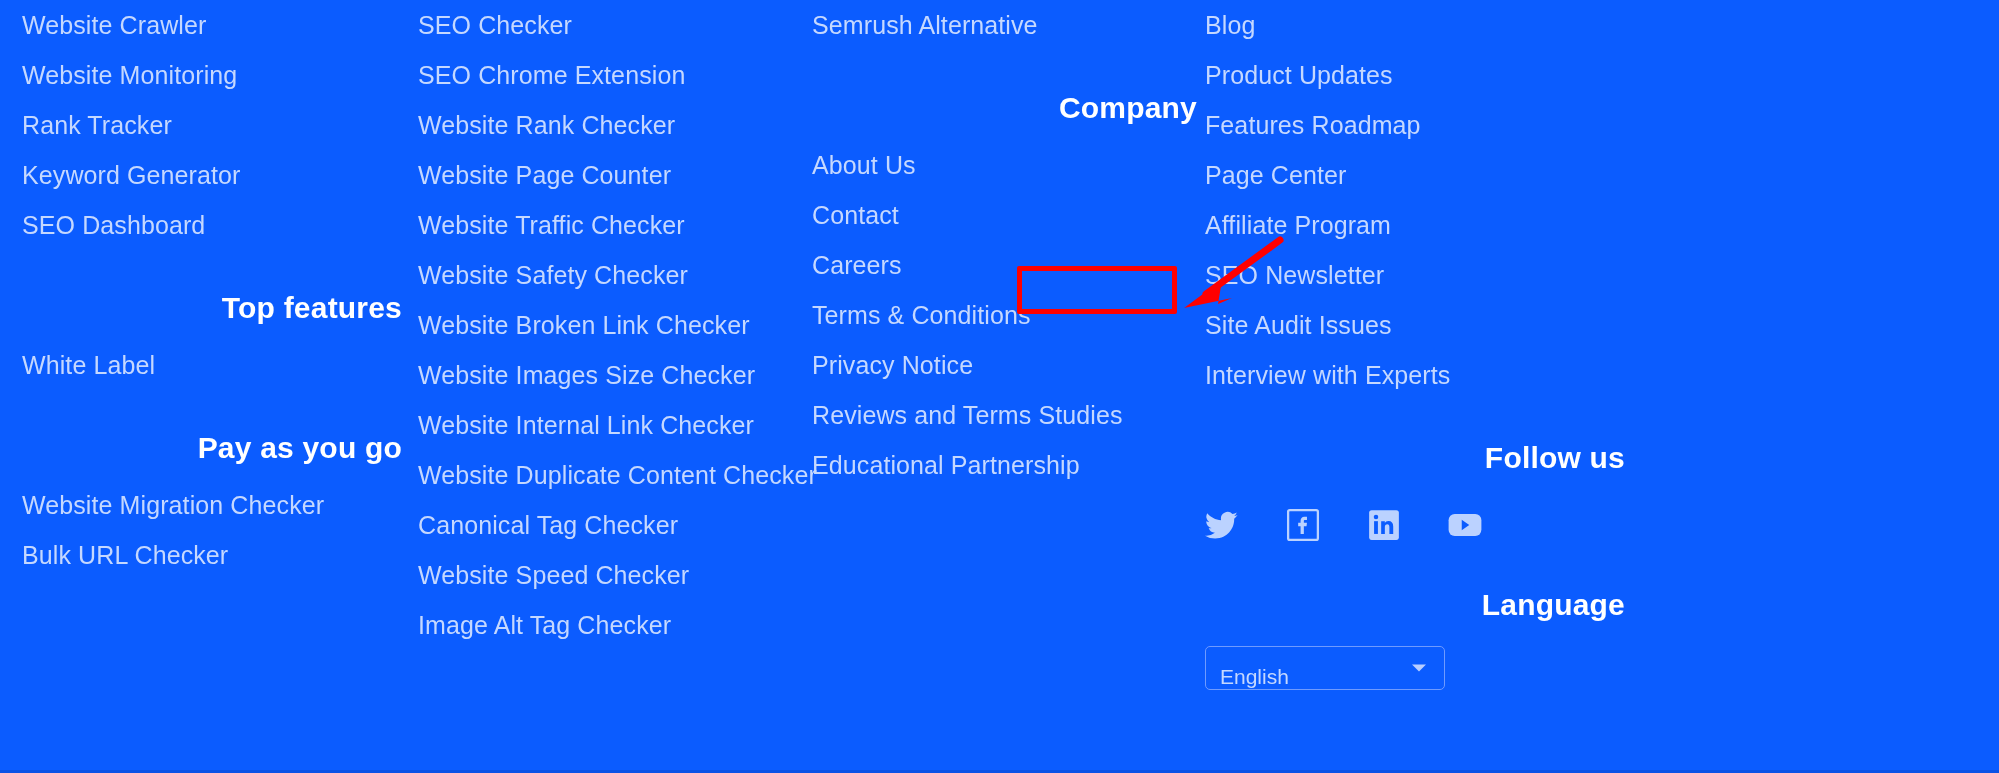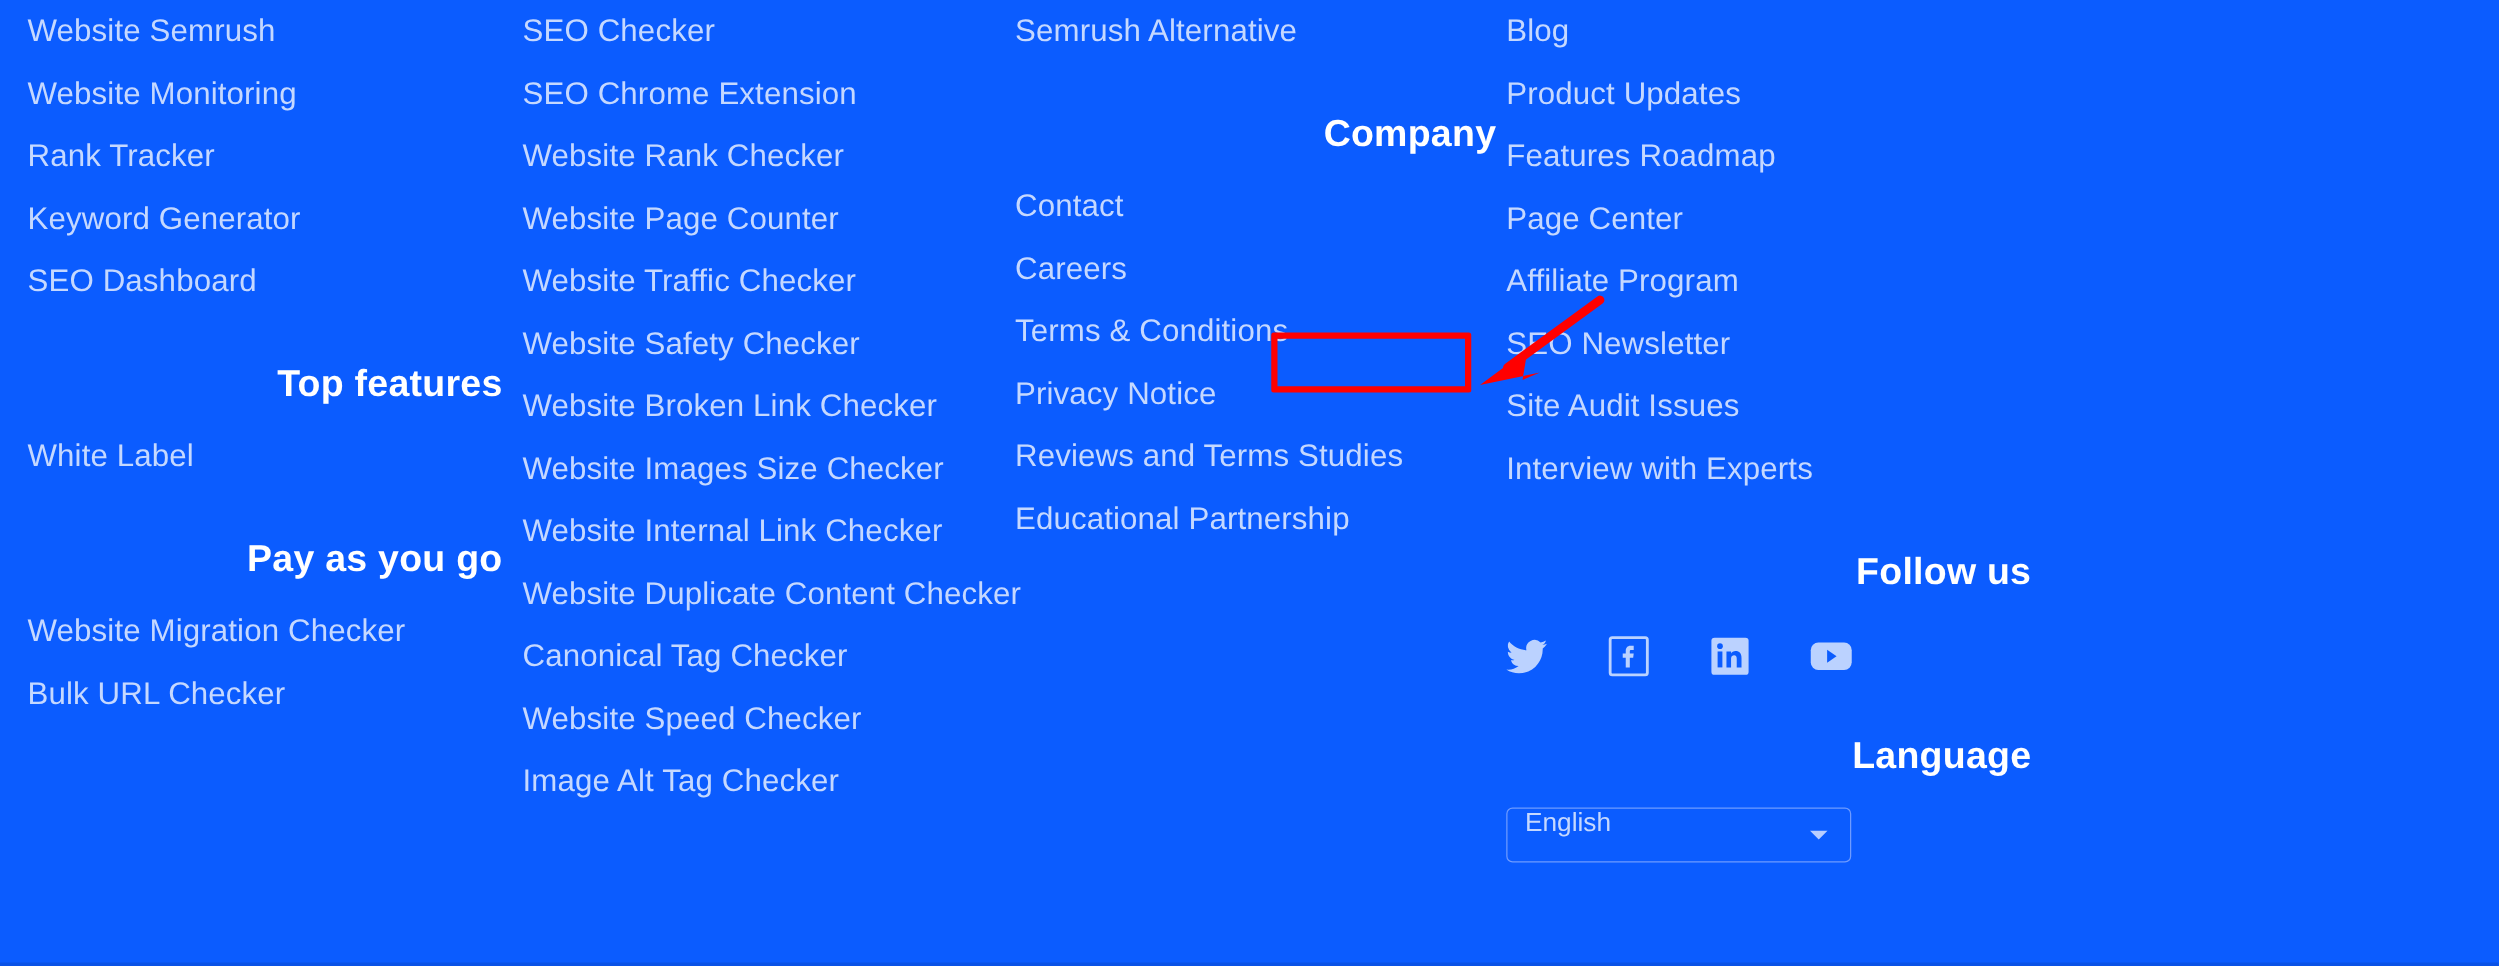--- a/index.html
+++ b/index.html
@@ -65,27 +65,27 @@
     align-items: center;
     justify-content: center;
     cursor: pointer;
   }
   .social-icon svg { display: block; }
 
   
   .lang-select {
     position: relative;
     margin-top: 22px;
-    width: 276px;
+    width: 240px;
     height: 44px;
     border: 1px solid #6F9BFF;
     border-radius: 5px;
     background: transparent;
     display: flex;
-    align-items: flex-start;
+    align-items: flex-end;
     cursor: pointer;
   }
   .lang-value {
     color: #C5D8FF;
     font-size: 21px;
     padding-left: 14px;
     white-space: nowrap;
   }
   .lang-caret {
     position: absolute;
@@ -139,21 +139,21 @@
     height: 3px;
     background: #0A52E6;
   }
 </style>
 </head>
 <body>
 
 <div id="footer-root">
 
   <div class="col" id="col-1">
-    <a class="link">Website Semrush</a>
+    <a class="link">Website Crawler</a>
     <a class="link">Website Monitoring</a>
     <a class="link">Rank Tracker</a>
     <a class="link">Keyword Generator</a>
     <a class="link">SEO Dashboard</a>
 
     <h3 class="heading gap-heading">Top features</h3>
     <a class="link">White Label</a>
 
     <h3 class="heading gap-heading">Pay as you go</h3>
     <a class="link">Website Migration Checker</a>
@@ -173,20 +173,21 @@
     <a class="link">Website Duplicate Content Checker</a>
     <a class="link">Canonical Tag Checker</a>
     <a class="link">Website Speed Checker</a>
     <a class="link">Image Alt Tag Checker</a>
   </div>
 
   <div class="col" id="col-3">
     <a class="link">Semrush Alternative</a>
 
     <h3 class="heading gap-heading">Company</h3>
+    <a class="link">About Us</a>
     <a class="link">Contact</a>
     <a class="link">Careers</a>
     <a class="link">Terms &amp; Conditions</a>
     <a class="link">Privacy Notice</a>
     <a class="link">Reviews and Terms Studies</a>
     <a class="link">Educational Partnership</a>
   </div>
 
   <div class="col" id="col-4">
     <a class="link">Blog</a>

